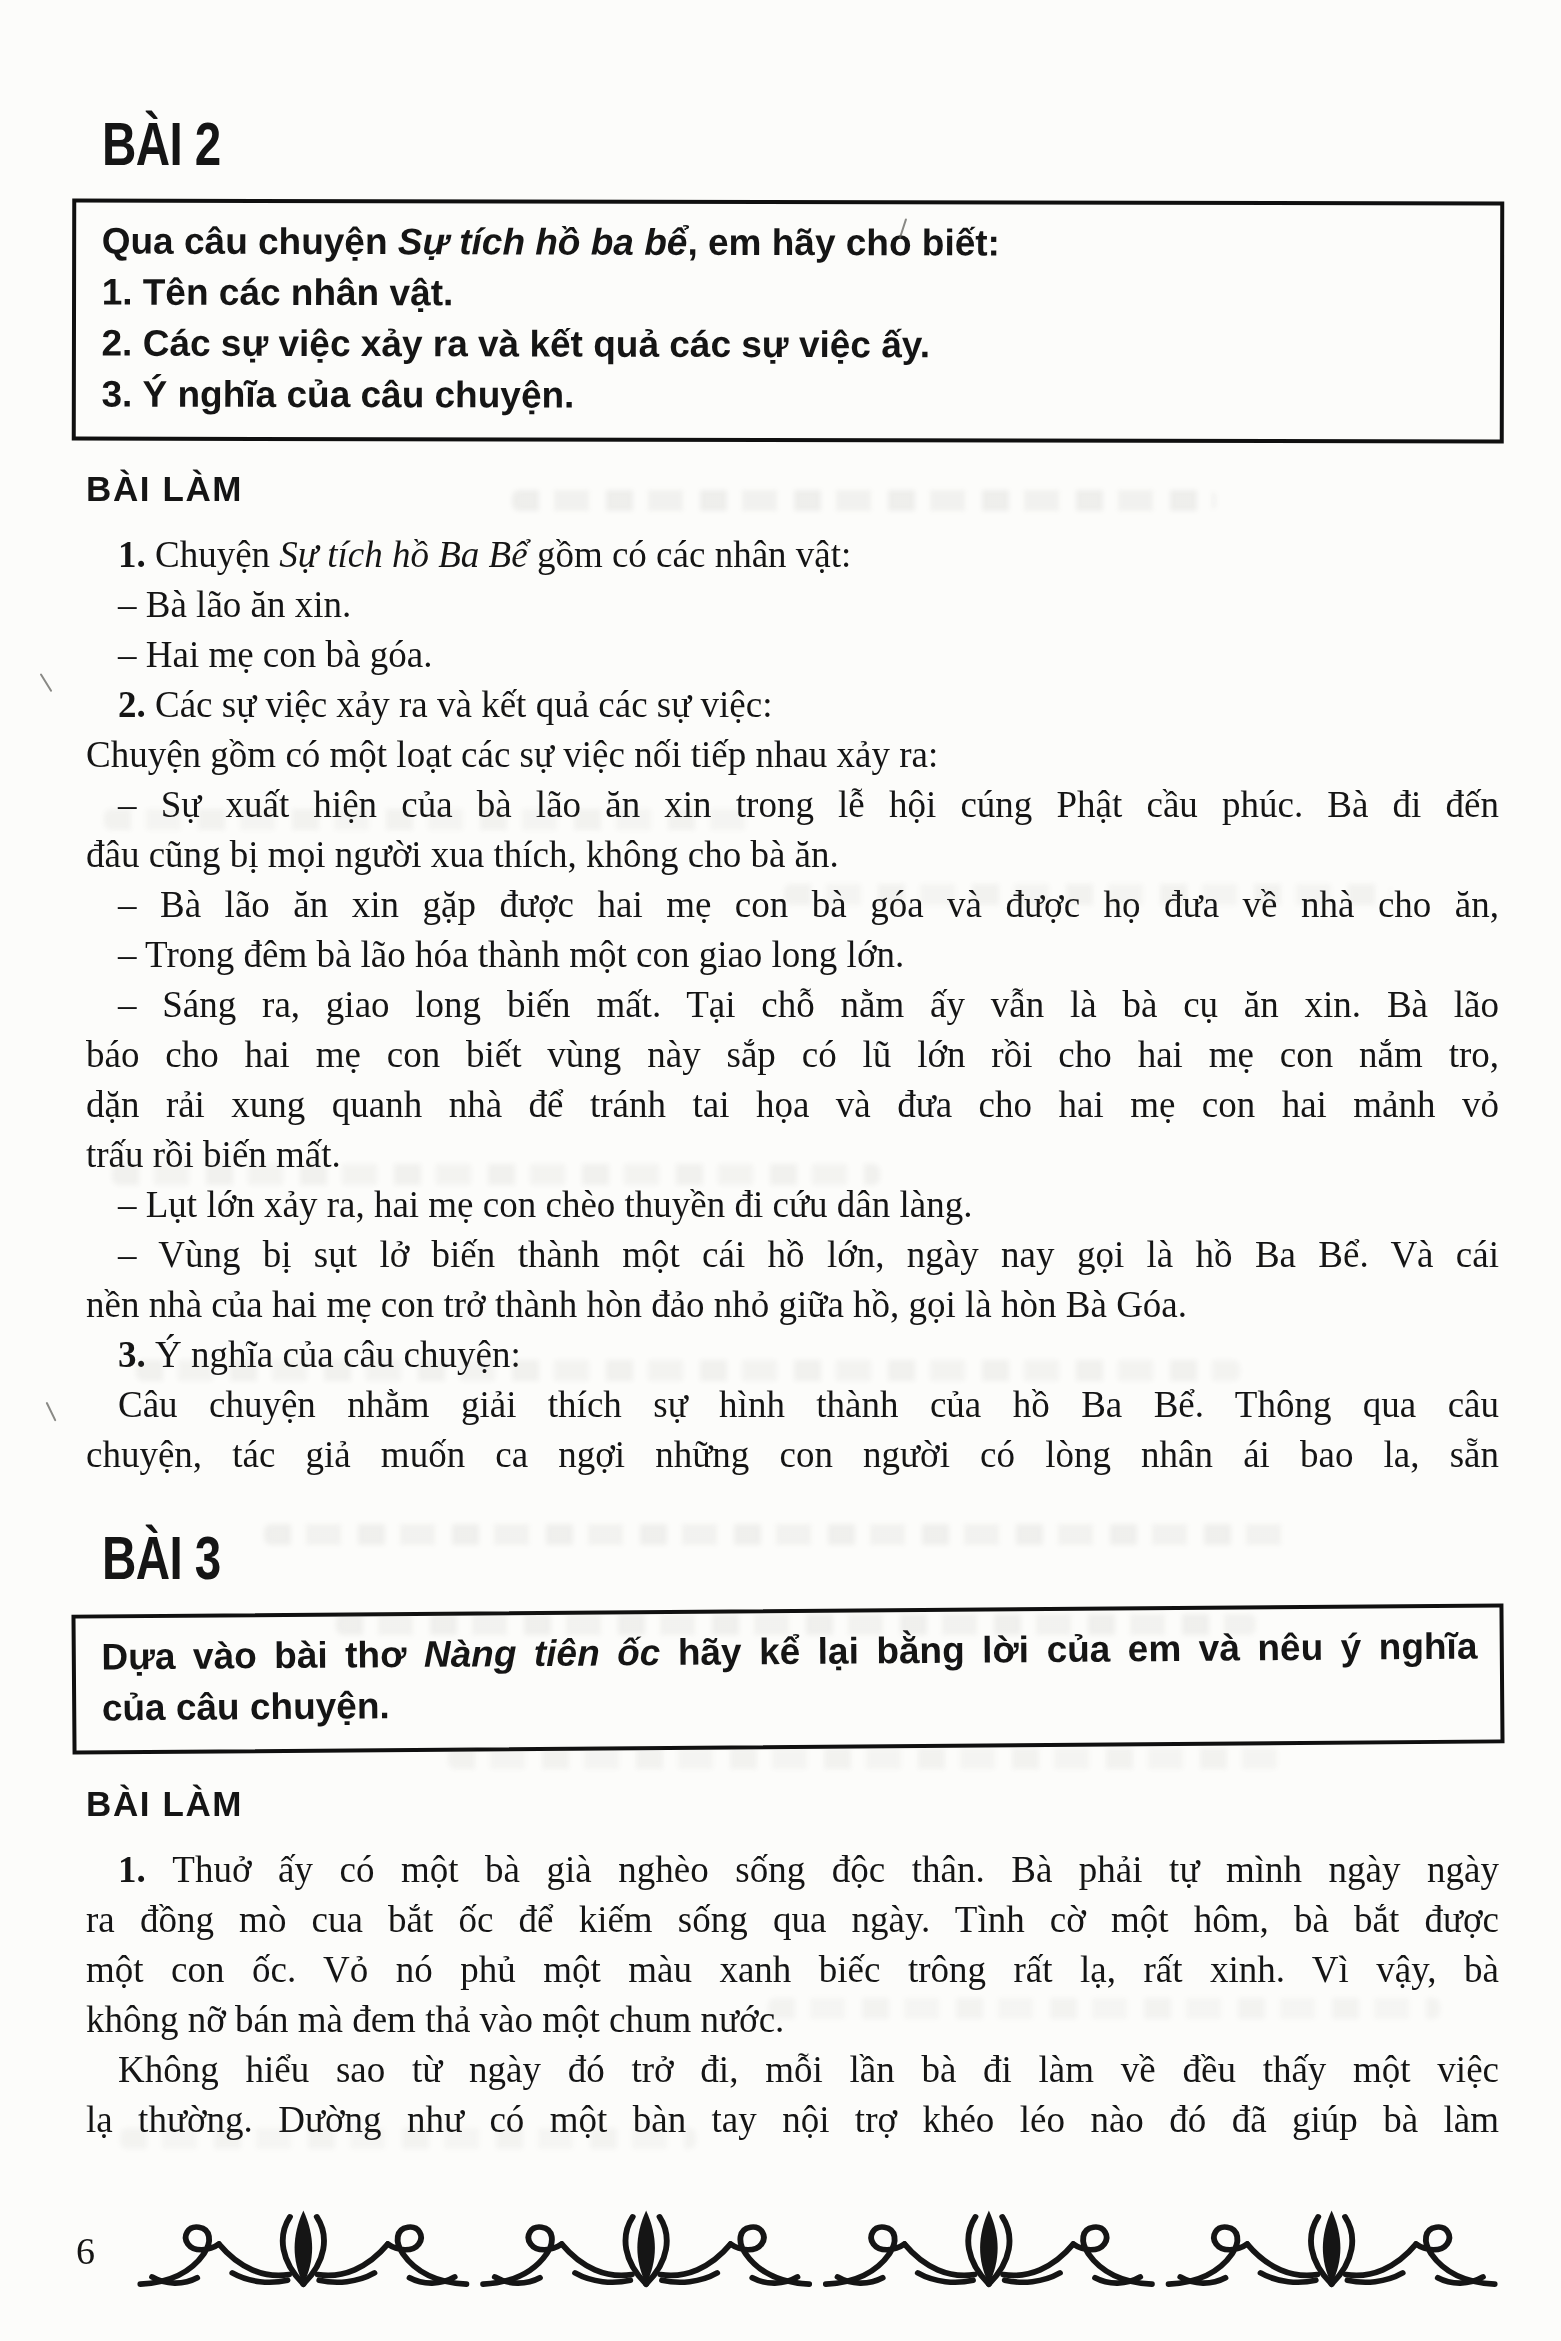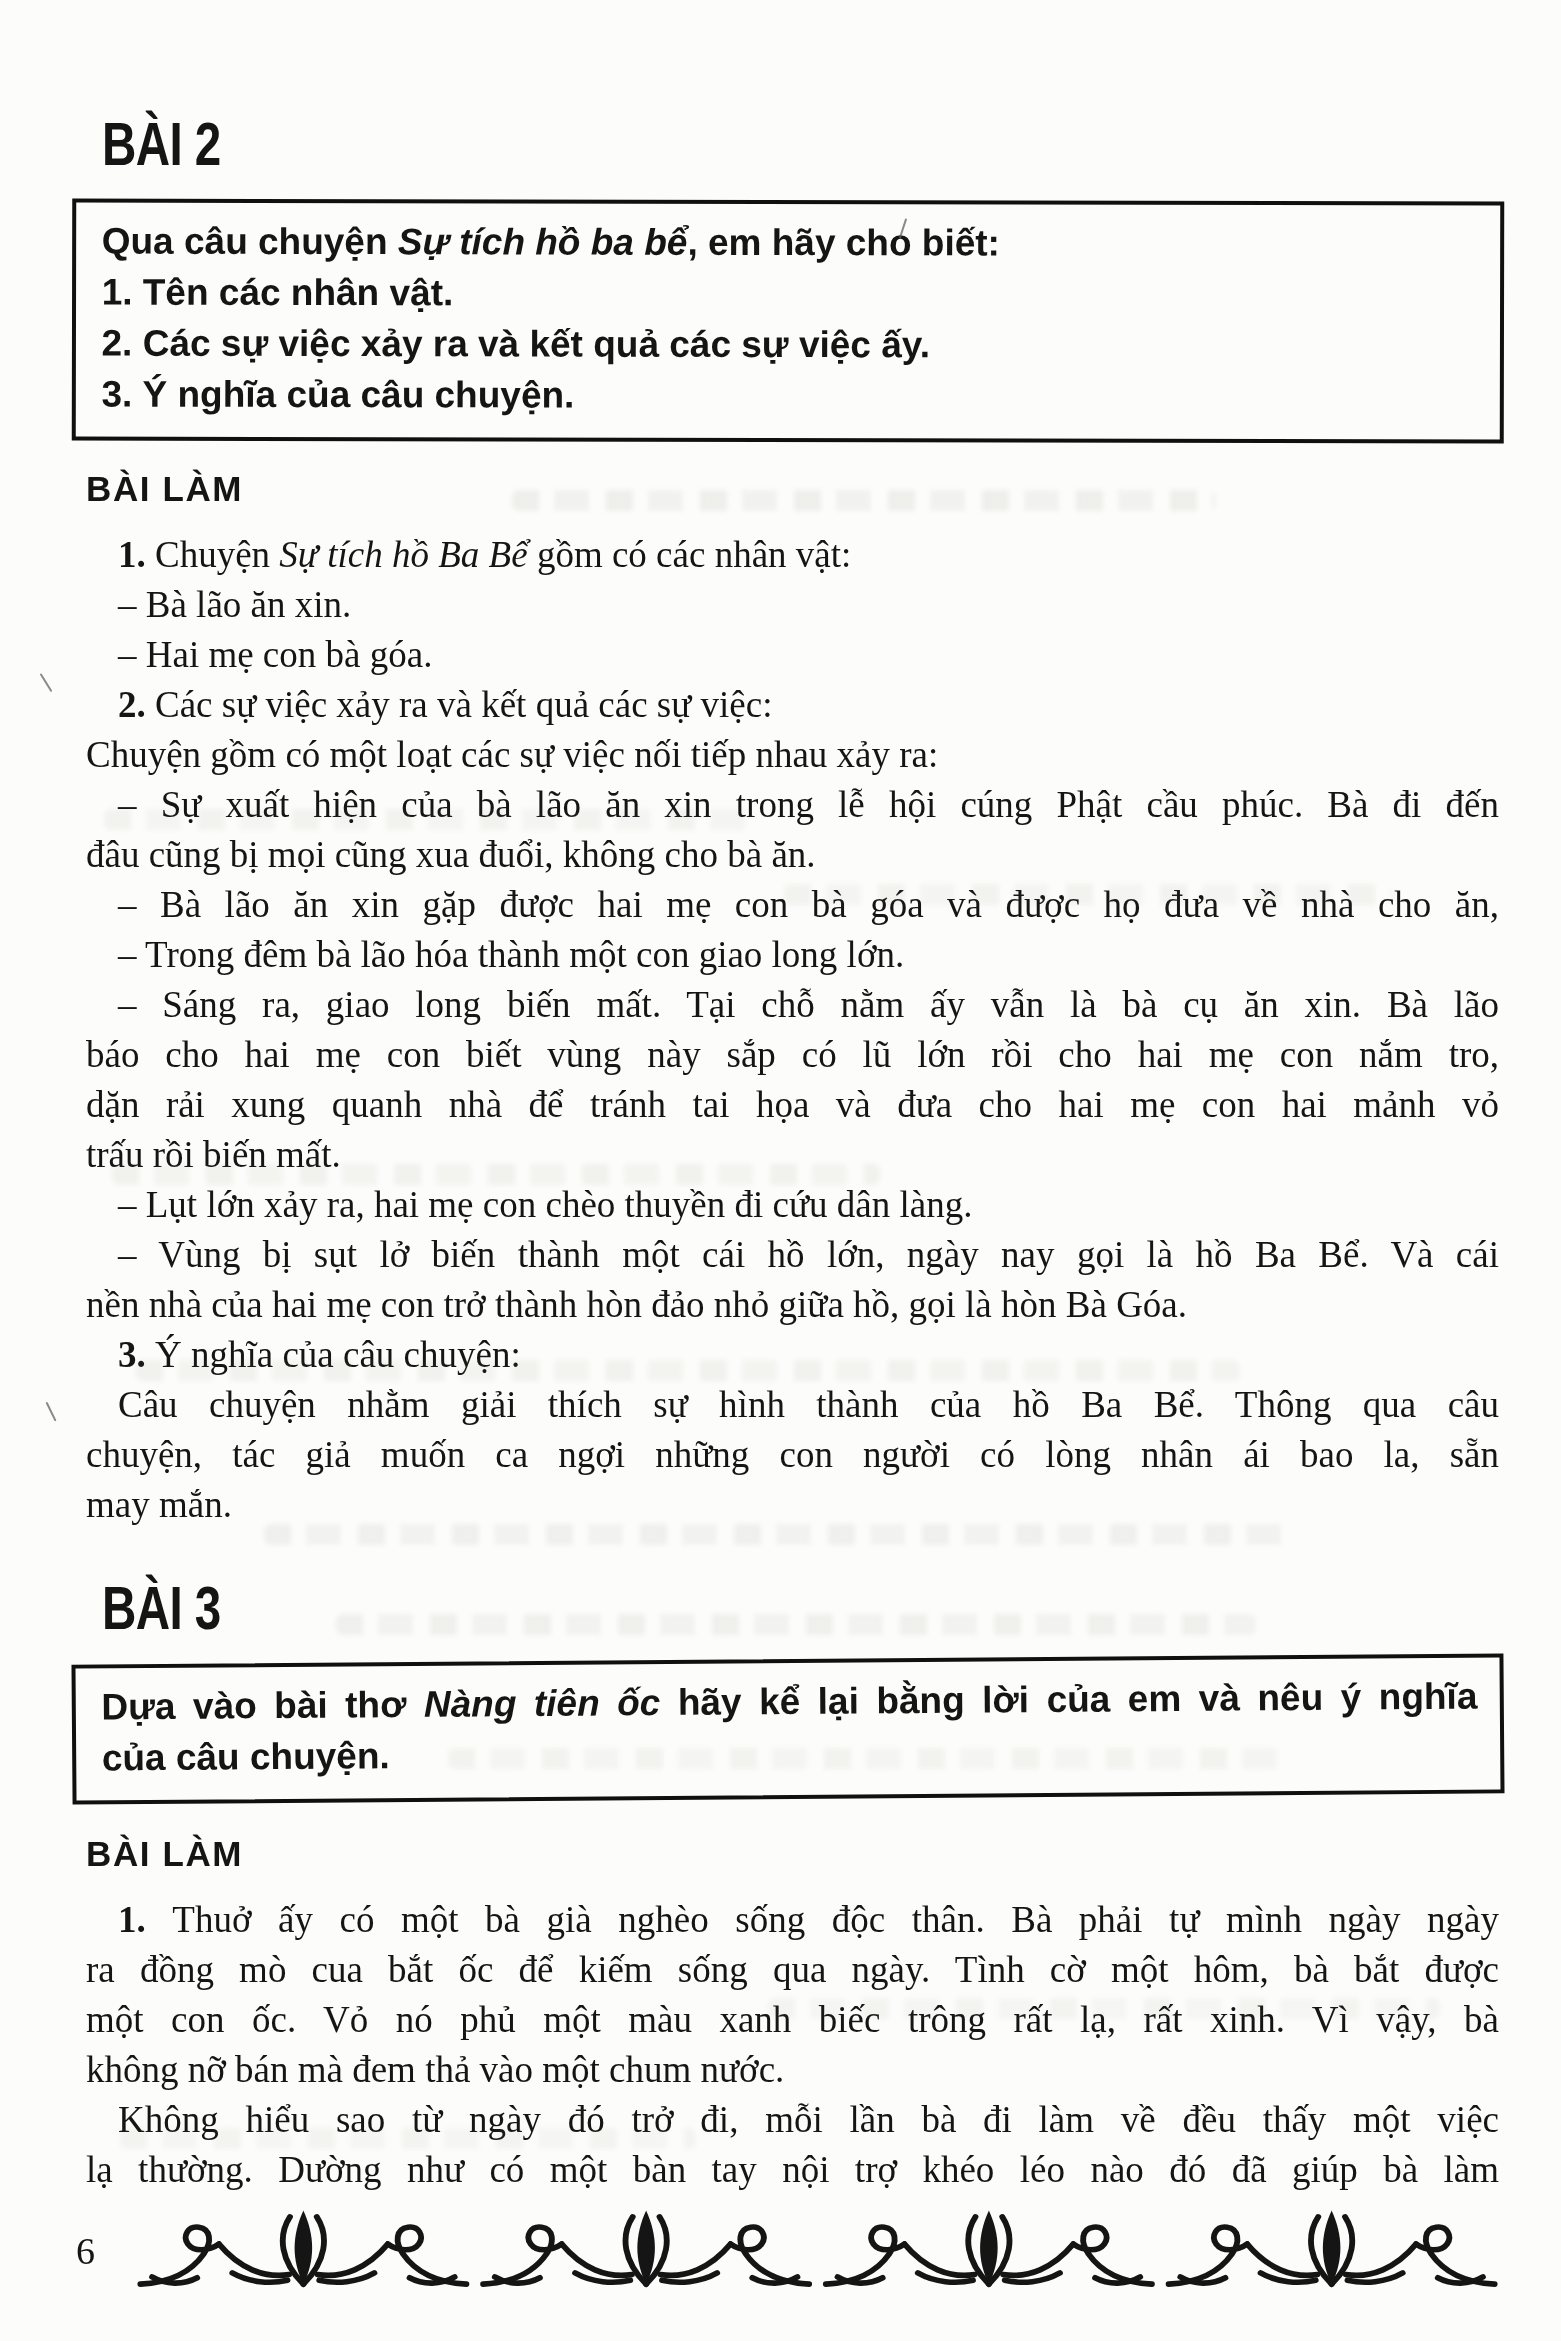--- a/index.html
+++ b/index.html
@@ -111,21 +111,21 @@
         <div class="line ind"><span>– Hai mẹ con bà góa.</span></div>
       </div>
       <div class="para">
         <div class="line ind"><span class="b">2. </span><span>Các sự việc xảy ra và kết quả các sự việc:</span></div>
       </div>
       <div class="para">
         <div class="line"><span>Chuyện gồm có một loạt các sự việc nối tiếp nhau xảy ra:</span></div>
       </div>
       <div class="para">
         <div class="line j ind"><span>– Sự xuất hiện của bà lão ăn xin trong lễ hội cúng Phật cầu phúc. Bà đi đến</span></div>
-        <div class="line"><span>đâu cũng bị mọi cũng xua đuổi, không cho bà ăn.</span></div>
+        <div class="line"><span>đâu cũng bị mọi người xua thích, không cho bà ăn.</span></div>
       </div>
       <div class="para">
         <div class="line j ind"><span>– Bà lão ăn xin gặp được hai mẹ con bà góa và được họ đưa về nhà cho ăn,</span></div>
       </div>
       <div class="para">
         <div class="line ind"><span>– Trong đêm bà lão hóa thành một con giao long lớn.</span></div>
       </div>
       <div class="para">
         <div class="line j ind"><span>– Sáng ra, giao long biến mất. Tại chỗ nằm ấy vẫn là bà cụ ăn xin. Bà lão</span></div>
         <div class="line j"><span>báo cho hai mẹ con biết vùng này sắp có lũ lớn rồi cho hai mẹ con nắm tro,</span></div>
@@ -138,21 +138,20 @@
       <div class="para">
         <div class="line j ind"><span>– Vùng bị sụt lở biến thành một cái hồ lớn, ngày nay gọi là hồ Ba Bể. Và cái</span></div>
         <div class="line"><span>nền nhà của hai mẹ con trở thành hòn đảo nhỏ giữa hồ, gọi là hòn Bà Góa.</span></div>
       </div>
       <div class="para">
         <div class="line ind"><span class="b">3. </span><span>Ý nghĩa của câu chuyện:</span></div>
       </div>
       <div class="para">
         <div class="line j ind"><span>Câu chuyện nhằm giải thích sự hình thành của hồ Ba Bể. Thông qua câu</span></div>
         <div class="line j"><span>chuyện, tác giả muốn ca ngợi những con người có lòng nhân ái bao la, sẵn</span></div>
-        <div class="line"><span>may mắn.</span></div>
       </div>
     </div>
 
   <div class="bai-heading h2">BÀI 3</div>
 
   <div class="box box2">
       <div class="para">
         <div class="line j"><span>Dựa vào bài thơ </span><span class="i">Nàng tiên ốc</span><span> hãy kể lại bằng lời của em và nêu ý nghĩa</span></div>
         <div class="line"><span>của câu chuyện.</span></div>
       </div>

